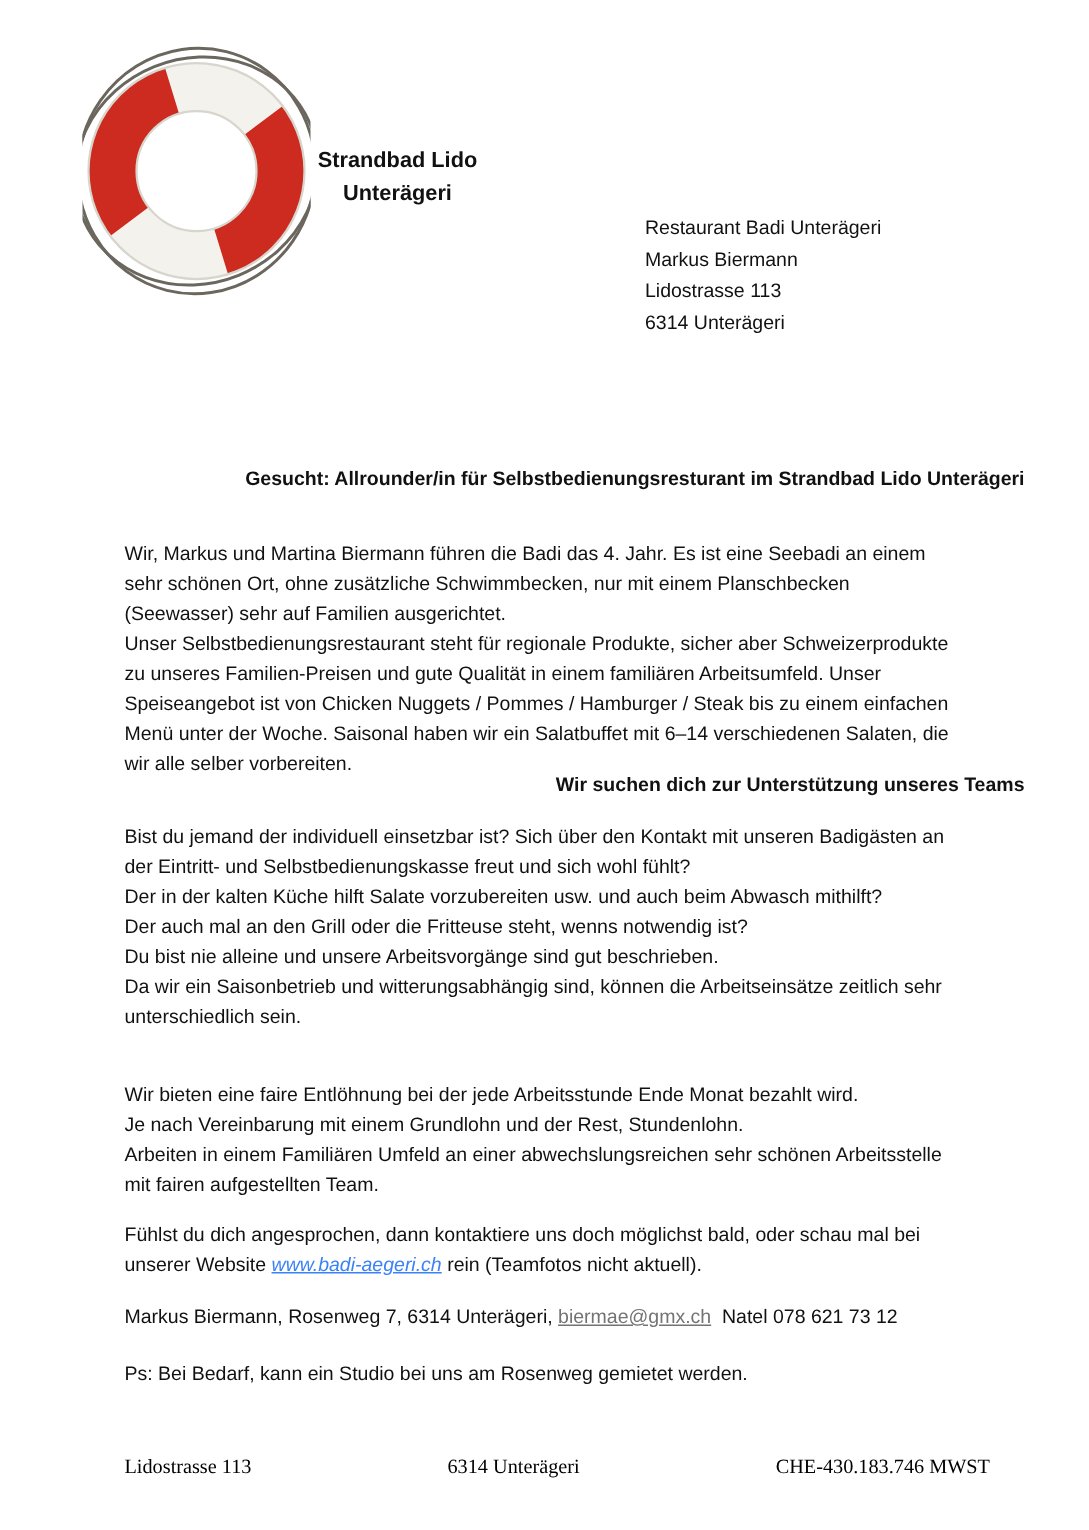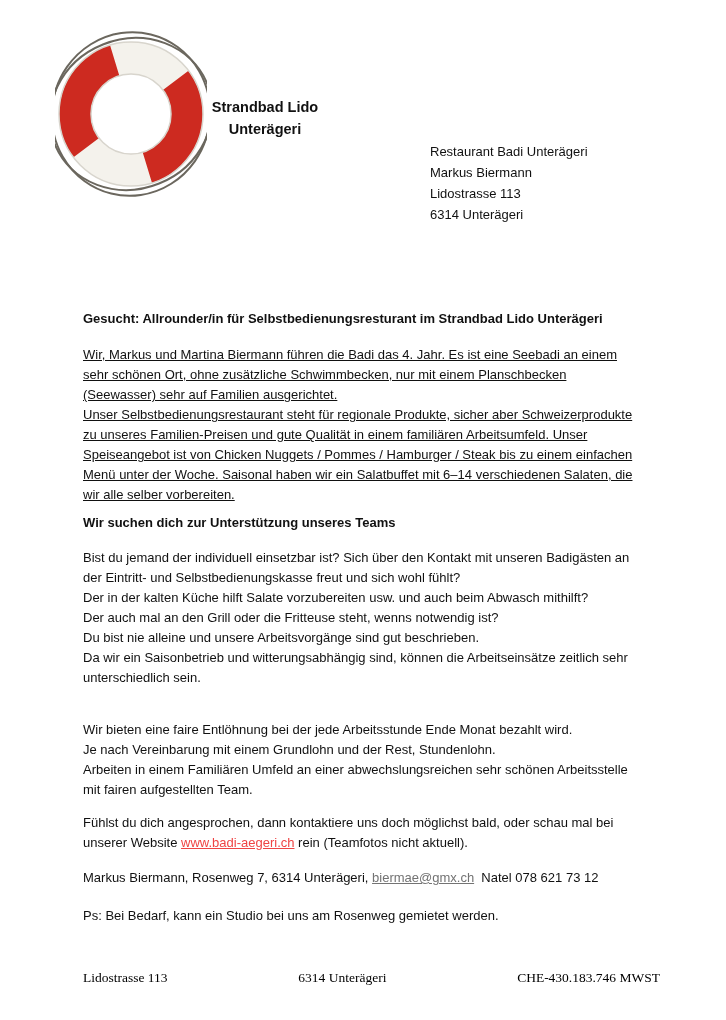--- a/index.html
+++ b/index.html
@@ -7,35 +7,35 @@
     position:relative;
     width:726px;height:1020px;
     background:#ffffff;
     font-family:"Liberation Sans", sans-serif;
     color:#111111;
     overflow:hidden;
   }
   .abs{position:absolute;}
   .line{white-space:pre;height:20px;line-height:20px;}
   .bodytext{font-size:13px;line-height:20px;}
-  .bold{font-weight:bold;}
+  .bold{font-weight:bold;text-align:right;}
   
   .logo-box{left:55px;top:22px;width:152px;height:188px;}
   .logo-title{
     left:200px;top:96px;width:130px;
     text-align:center;font-weight:bold;font-size:14.5px;line-height:22px;
   }
   
   .address-block{left:430px;top:141px;font-size:13px;}
   .address-block .line{height:21px;line-height:21px;}
   .date-line{left:430px;top:239px;font-size:13px;line-height:21px;white-space:pre;}
   
   .content-col{left:83px;width:600px;}
   .h1{top:309px;}
-  .p1{top:345px;text-decoration:underline;}
+  .p1{top:359px;}
   .h2{top:513px;}
   .p2{top:548px;}
   .p3{top:720px;}
   .p4{top:813px;}
   .contact{top:868px;}
   .ps{top:906px;}
   a.doc-link{color:#6c55a0;text-decoration:underline;cursor:pointer;}
   
   .footer{
     left:83px;top:970px;width:577px;
@@ -111,21 +111,21 @@
 
   <div class="abs content-col p3 bodytext">
       <div class="line">Wir bieten eine faire Entlöhnung bei der jede Arbeitsstunde Ende Monat bezahlt wird.</div>
       <div class="line">Je nach Vereinbarung mit einem Grundlohn und der Rest, Stundenlohn.</div>
       <div class="line">Arbeiten in einem Familiären Umfeld an einer abwechslungsreichen sehr schönen Arbeitsstelle</div>
       <div class="line">mit fairen aufgestellten Team.</div>
     </div>
 
   <div class="abs content-col p4 bodytext">
     <div class="line">Fühlst du dich angesprochen, dann kontaktiere uns doch möglichst bald, oder schau mal bei</div>
-    <div class="line"><span>unserer Website </span><a class="doc-link" style="color: #ef4444;">www.badi-aegeri.ch</a><span> rein (Teamfotos nicht aktuell).</span></div>
+    <div class="line"><span>unserer Website </span><a class="doc-link" style="color: #3b82f6; font-style: italic;">www.badi-aegeri.ch</a><span> rein (Teamfotos nicht aktuell).</span></div>
   </div>
 
   <div class="abs content-col contact bodytext line"><span>Markus Biermann, Rosenweg 7, 6314 Unterägeri, </span><a class="doc-link" style="color: #737373;">biermae@gmx.ch</a><span>  Natel 078 621 73 12</span></div>
 
   <div class="abs content-col ps bodytext line">Ps: Bei Bedarf, kann ein Studio bei uns am Rosenweg gemietet werden.</div>
 
   <div class="abs footer">
     <div class="cell left">Lidostrasse 113</div>
     <div class="cell center">6314 Unterägeri</div>
     <div class="cell right">CHE-430.183.746 MWST</div>

